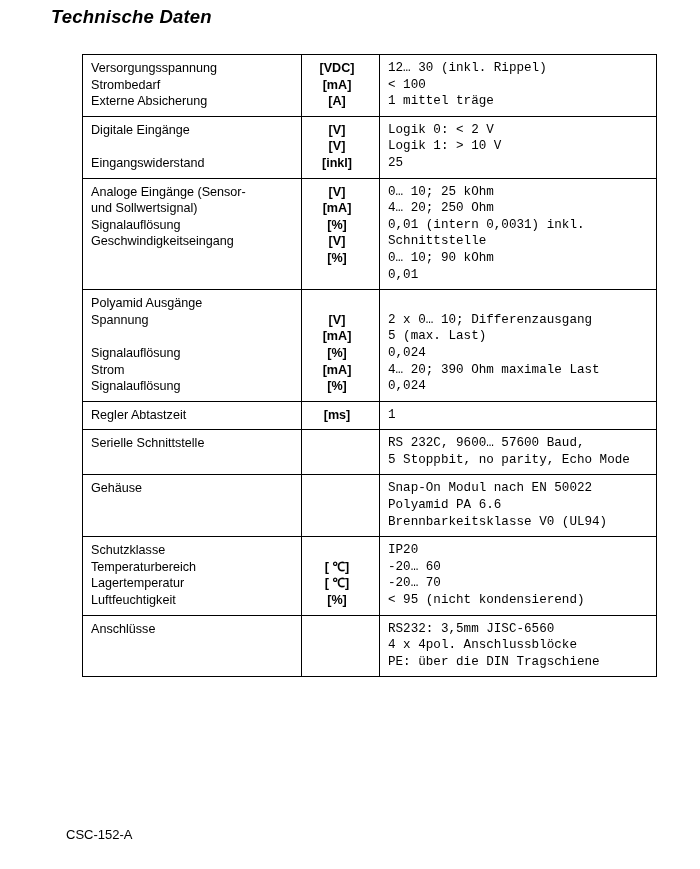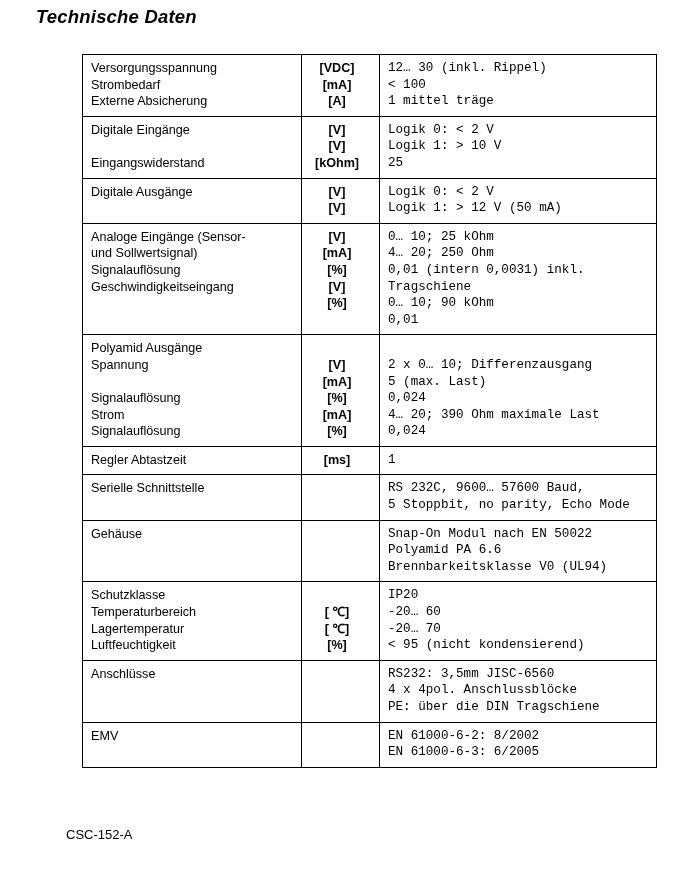--- a/index.html
+++ b/index.html
@@ -15,21 +15,21 @@
     position: relative;
     overflow: hidden;
   }
   .page {
     width: 700px;
     height: 869px;
     position: relative;
   }
   .doc-title {
     position: absolute;
-    left: 36px;
+    left: 51px;
     top: 6px;
     font-size: 18.5px;
     font-weight: bold;
     font-style: italic;
     letter-spacing: 0.2px;
     white-space: nowrap;
   }
   .spec-table {
     position: absolute;
     left: 82px;
@@ -106,61 +106,47 @@
         </tr>
         <tr>
           <td class="col-label">
             <span class="cell-line">Digitale Eingänge</span>
             <span class="cell-line blank">&nbsp;</span>
             <span class="cell-line">Eingangswiderstand</span>
           </td>
           <td class="col-unit">
             <span class="cell-line">[V]</span>
             <span class="cell-line">[V]</span>
-            <span class="cell-line">[kOhm]</span>
+            <span class="cell-line">[inkl]</span>
           </td>
           <td class="col-value">
             <span class="cell-line">Logik 0: &lt; 2 V</span>
             <span class="cell-line">Logik 1: &gt; 10 V</span>
             <span class="cell-line">25</span>
-          </td>
-        </tr>
-        <tr>
-          <td class="col-label">
-            <span class="cell-line">Digitale Ausgänge</span>
-            <span class="cell-line blank">&nbsp;</span>
-          </td>
-          <td class="col-unit">
-            <span class="cell-line">[V]</span>
-            <span class="cell-line">[V]</span>
-          </td>
-          <td class="col-value">
-            <span class="cell-line">Logik 0: &lt; 2 V</span>
-            <span class="cell-line">Logik 1: &gt; 12 V (50 mA)</span>
           </td>
         </tr>
         <tr>
           <td class="col-label">
             <span class="cell-line">Analoge Eingänge (Sensor-</span>
             <span class="cell-line">und Sollwertsignal)</span>
             <span class="cell-line">Signalauflösung</span>
             <span class="cell-line">Geschwindigkeitseingang</span>
             <span class="cell-line blank">&nbsp;</span>
           </td>
           <td class="col-unit">
             <span class="cell-line">[V]</span>
             <span class="cell-line">[mA]</span>
             <span class="cell-line">[%]</span>
             <span class="cell-line">[V]</span>
             <span class="cell-line">[%]</span>
           </td>
           <td class="col-value">
             <span class="cell-line">0… 10; 25 kOhm</span>
             <span class="cell-line">4… 20; 250 Ohm</span>
-            <span class="cell-line">0,01 (intern 0,0031) inkl. Tragschiene</span>
+            <span class="cell-line">0,01 (intern 0,0031) inkl. Schnittstelle</span>
             <span class="cell-line">0… 10; 90 kOhm</span>
             <span class="cell-line">0,01</span>
           </td>
         </tr>
         <tr>
           <td class="col-label">
             <span class="cell-line">Polyamid Ausgänge</span>
             <span class="cell-line">Spannung</span>
             <span class="cell-line blank">&nbsp;</span>
             <span class="cell-line">Signalauflösung</span>
@@ -256,32 +242,18 @@
             <span class="cell-line blank">&nbsp;</span>
             <span class="cell-line blank">&nbsp;</span>
             <span class="cell-line blank">&nbsp;</span>
           </td>
           <td class="col-value">
             <span class="cell-line">RS232: 3,5mm JISC-6560</span>
             <span class="cell-line">4 x 4pol. Anschlussblöcke</span>
             <span class="cell-line">PE: über die DIN Tragschiene</span>
           </td>
         </tr>
-        <tr>
-          <td class="col-label">
-            <span class="cell-line">EMV</span>
-            <span class="cell-line blank">&nbsp;</span>
-          </td>
-          <td class="col-unit">
-            <span class="cell-line blank">&nbsp;</span>
-            <span class="cell-line blank">&nbsp;</span>
-          </td>
-          <td class="col-value">
-            <span class="cell-line">EN 61000-6-2: 8/2002</span>
-            <span class="cell-line">EN 61000-6-3: 6/2005</span>
-          </td>
-        </tr>
       </tbody>
   </table>
 
   <div class="footer-code">CSC-152-A</div>
 
 </div>
 
 </body></html>

